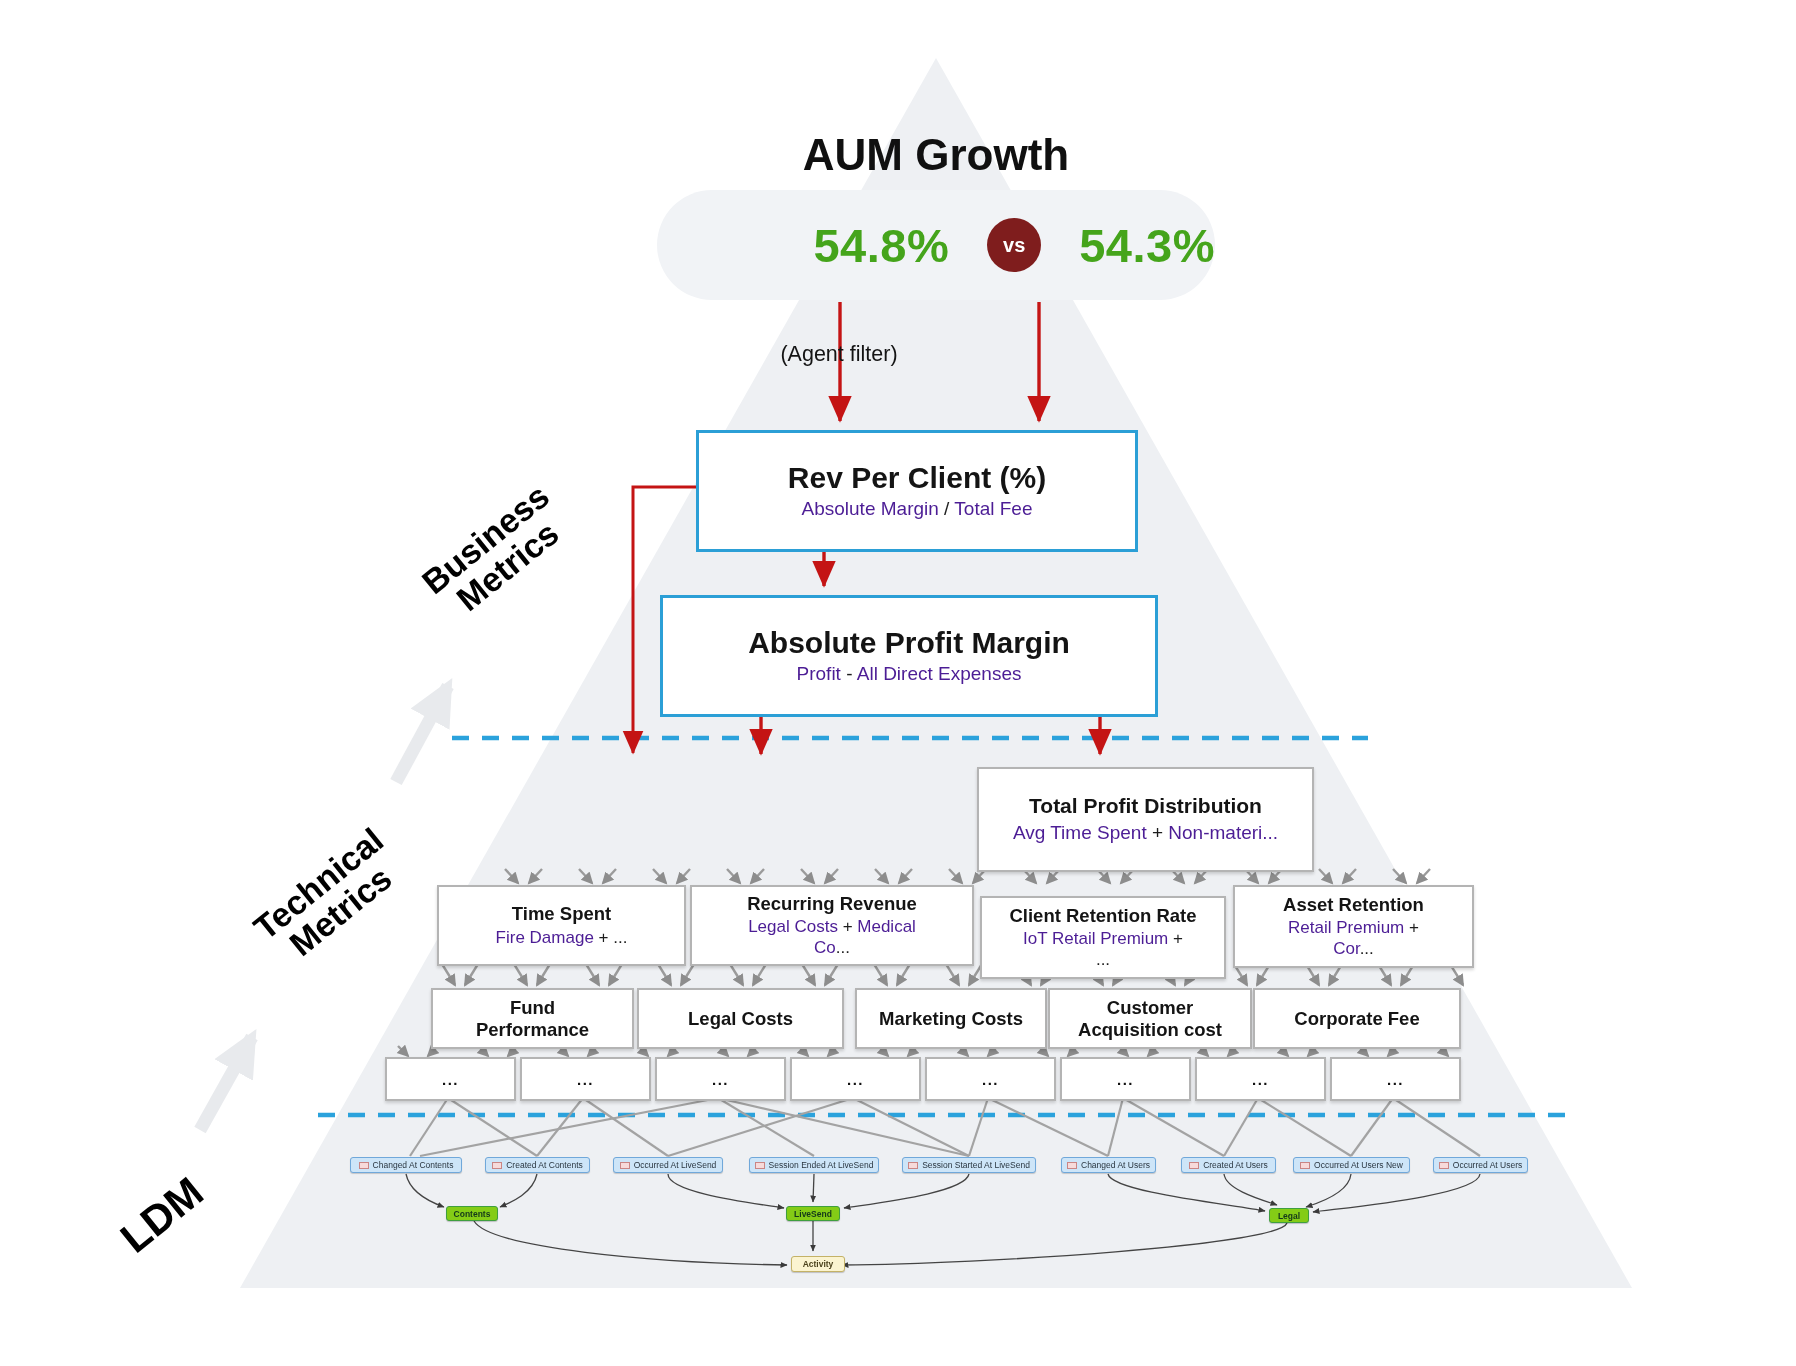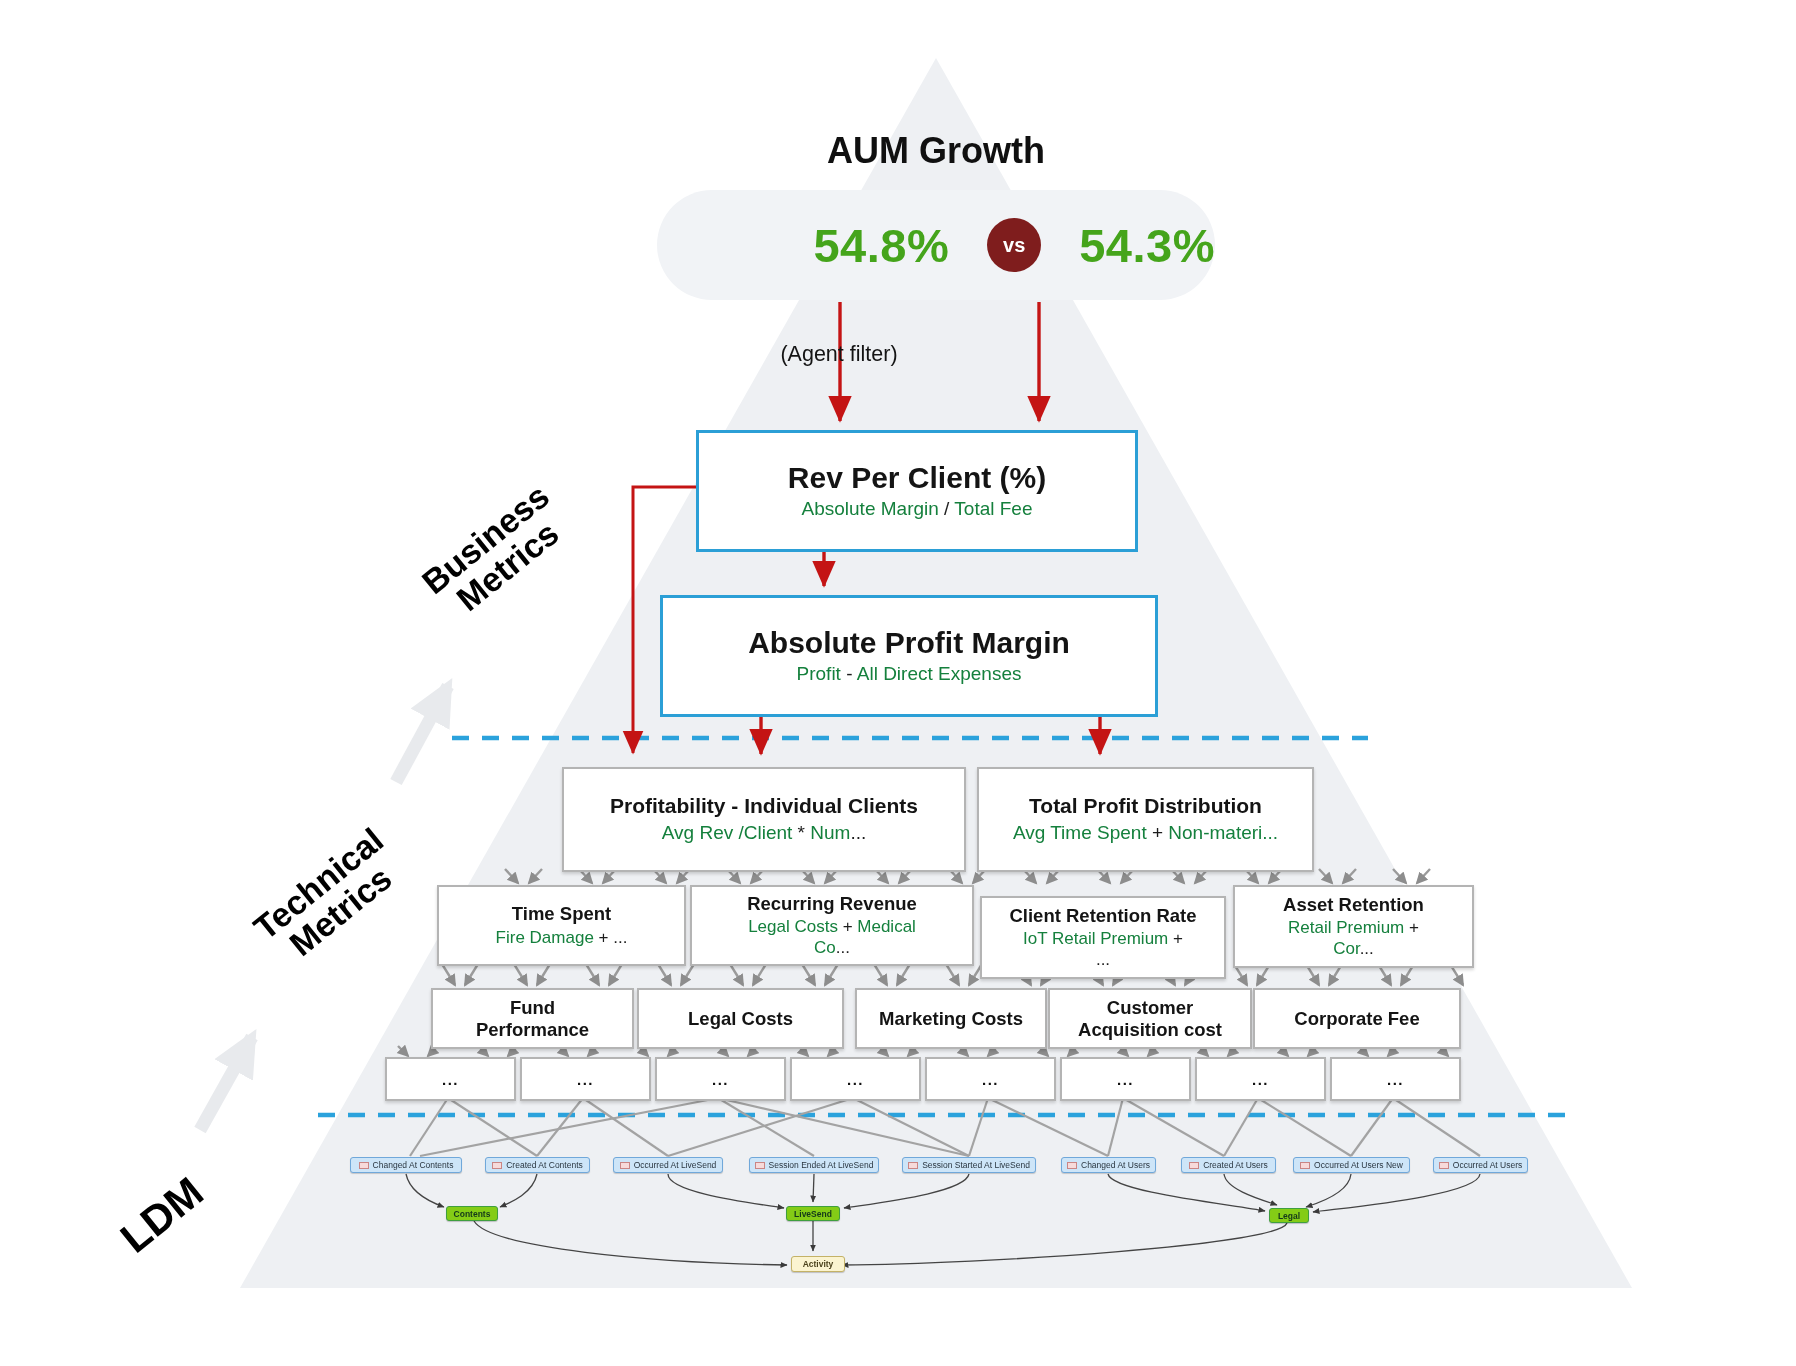--- a/index.html
+++ b/index.html
@@ -9,23 +9,23 @@
   .abs{position:absolute;}
   .box{position:absolute;background:#ffffff;display:flex;flex-direction:column;
        align-items:center;justify-content:center;text-align:center;}
   .blue-box{border:3px solid #2b9fd6;}
   .gray-box{border:2px solid #b4b4b4;box-shadow:0 2px 3px rgba(0,0,0,0.16);}
   .t-xl{font-size:30px;font-weight:700;color:#141414;line-height:1.1;}
   .t-lg{font-size:21px;font-weight:700;color:#141414;line-height:1.15;}
   .t-md{font-size:18.5px;font-weight:700;color:#141414;line-height:1.15;}
   .formula{font-size:19px;line-height:1.25;margin-top:3px;}
   .formula.sm{font-size:17px;margin-top:2px;}
-  .fg{color:#15803d;}
+  .fg{color:#4c1d95;}
   .fk{color:#1d1d1d;}
-  .main-title{font-size:36px;font-weight:800;color:#101010;white-space:nowrap;}
+  .main-title{font-size:44px;font-weight:800;color:#101010;white-space:nowrap;}
   .pill{position:absolute;background:#f1f3f6;border-radius:55px;display:flex;
         align-items:center;justify-content:flex-end;gap:38px;}
   .pct{font-size:47px;font-weight:700;color:#45a41b;letter-spacing:0.5px;}
   .vs-badge{width:54px;height:54px;border-radius:50%;background:#7f1d1d;color:#fff;
             display:flex;align-items:center;justify-content:center;font-size:20px;font-weight:700;}
   .note{font-size:21.5px;color:#141414;white-space:nowrap;}
   .ellipsis-box{font-size:15px;font-weight:800;color:#111;letter-spacing:1.5px;}
   .rot-label{position:absolute;transform:translate(-50%,-50%) rotate(-39deg);
              font-weight:800;color:#000;text-align:center;line-height:1.04;white-space:nowrap;}
   .rot-lg{font-size:34px;}
@@ -229,24 +229,20 @@
   <div class="box blue-box" style="left:696px;top:430px;width:436px;height:116px;">
     <div class="t-xl">Rev Per Client (%)</div>
     <div class="formula"><span class="fg">Absolute Margin</span><span class="fk"> / </span><span class="fg">Total Fee</span></div>
   </div>
 
   <div class="box blue-box" style="left:660px;top:595px;width:492px;height:116px;">
     <div class="t-xl">Absolute Profit Margin</div>
     <div class="formula"><span class="fg">Profit</span><span class="fk"> - </span><span class="fg">All Direct Expenses</span></div>
   </div>
 
-  <div class="box gray-box" style="left:562px;top:767px;width:400px;height:101px;">
-    <div class="t-lg">Profitability - Individual Clients</div>
-    <div class="formula"><span class="fg">Avg Rev /Client</span><span class="fk"> * </span><span class="fg">Num</span><span class="fk">...</span></div>
-  </div>
 
   <div class="box gray-box" style="left:977px;top:767px;width:333px;height:101px;">
     <div class="t-lg">Total Profit Distribution</div>
     <div class="formula"><span class="fg">Avg Time Spent</span><span class="fk"> + </span><span class="fg">Non-materi...</span></div>
   </div>
 
   <div class="box gray-box" style="left:437px;top:885px;width:245px;height:77px;">
     <div class="t-md">Time Spent</div>
     <div class="formula sm"><span class="fg">Fire Damage</span><span class="fk"> + </span><span class="fk">...</span></div>
   </div>

